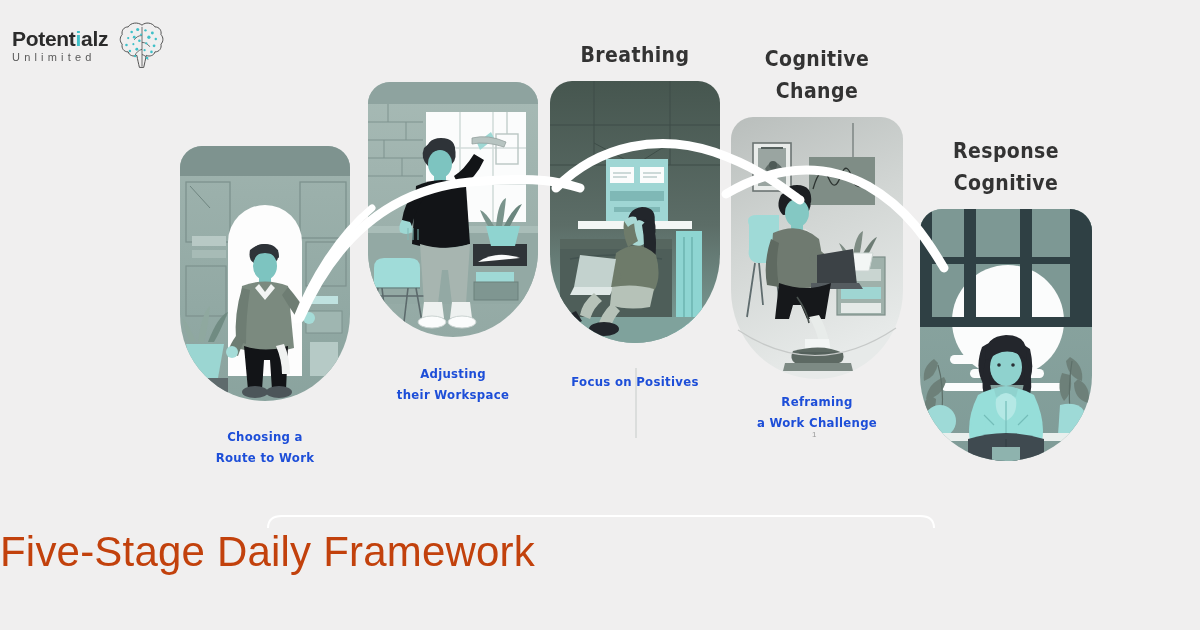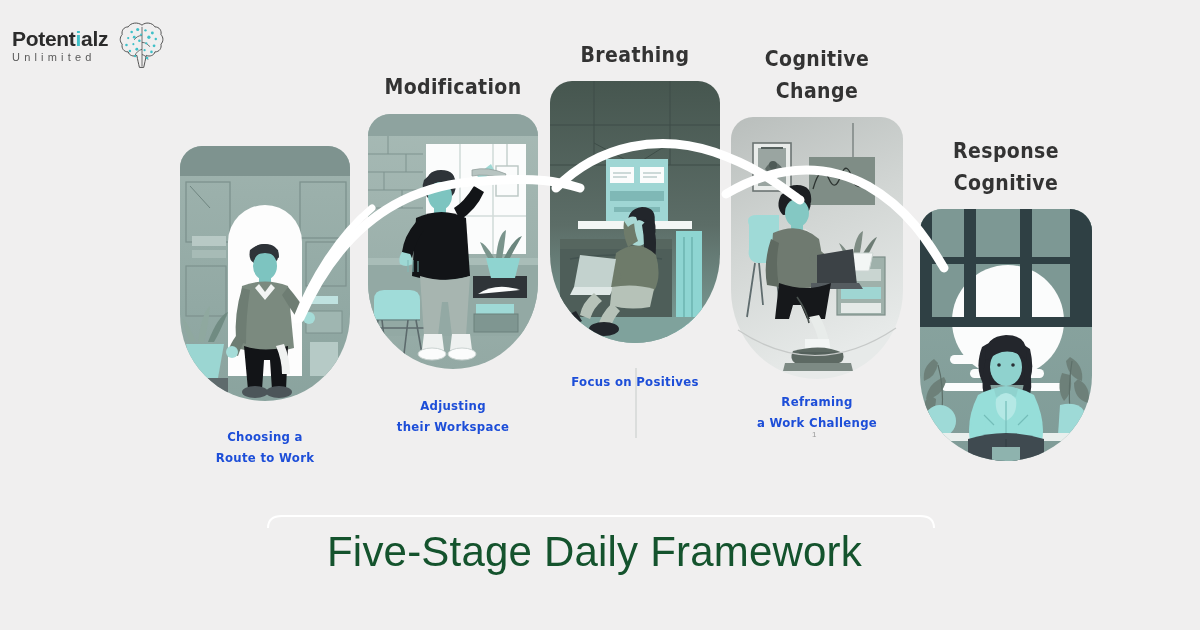--- a/index.html
+++ b/index.html
@@ -55,24 +55,24 @@
   
   .p-svg{display:block;width:100%;height:100%;}
 
   
   .overlay{position:absolute;inset:0;pointer-events:none;}
 
   .big-title{
     position:absolute;
     left:0;right:11px;
     top:528px;
-    text-align:center;
+    text-align:left;
     font-family:"Liberation Sans", sans-serif;
     font-size:42px;
-    color:#14532d;
+    color:#c2410c;
     letter-spacing:0.2px;
   }
   .tiny-mark{
     position:absolute;
     font-size:8px;color:#9a9a9a;
     font-family:"Liberation Sans", sans-serif;
   }
 </style>
 </head>
 <body>
@@ -163,21 +163,20 @@
         <path d="M16 196 q-8 -20 -14 -24 q4 16 8 24z" fill="#8fa89f"></path>
         <path d="M6 198 l38 0 l-6 34 l-26 0z" fill="#9bd6d2"></path>
         <rect x="4" y="232" width="44" height="24" fill="#5e6a6c"></rect>
       </svg>
     </div>
     <div class="stage-caption" style="margin-top:25px;">Choosing a
 Route to Work</div>
   </div>
 
   <div class="stage" style="left:348px;top:72px;width:210px;">
-    <div class="stage-title">Modification</div>
     <div class="panel" style="width:170px;height:255px;margin-top:10px;">
       <svg class="p-svg" viewBox="0 0 170 255" preserveAspectRatio="none">
         <defs>
           <linearGradient id="g2" x1="0" y1="0" x2="0" y2="1">
             <stop offset="0" stop-color="#a7bab5"></stop>
               <stop offset="1" stop-color="#93a9a4"></stop>
           </linearGradient>
         </defs>
         <rect width="170" height="255" fill="url(#g2)"></rect>
         <rect x="0" y="0" width="170" height="22" fill="#8ea39f"></rect>

